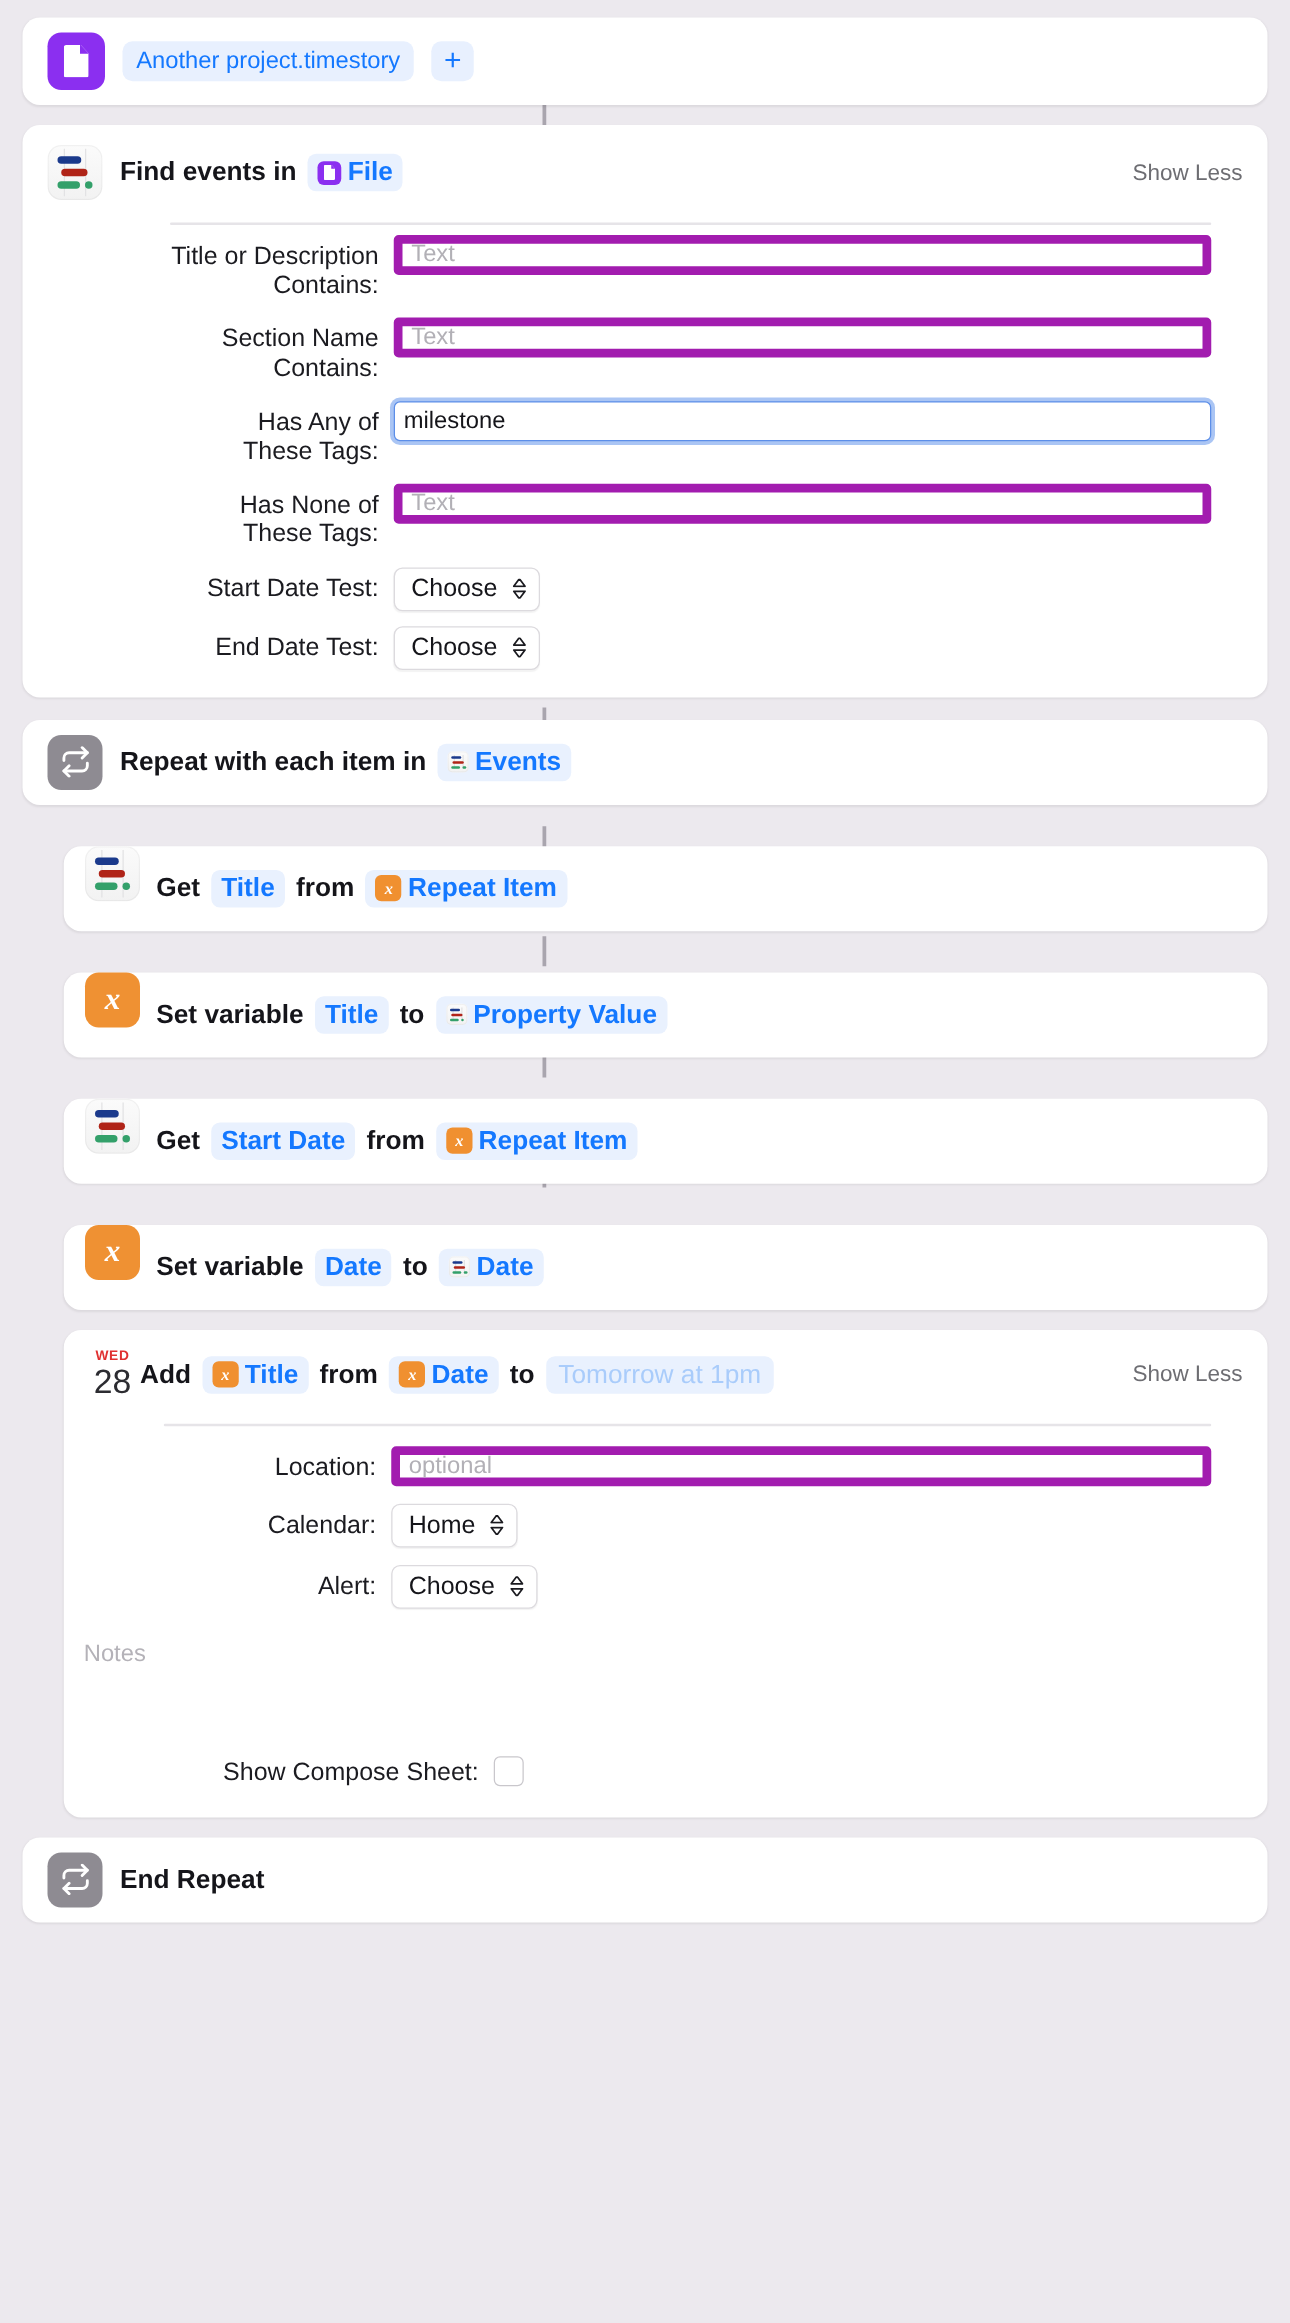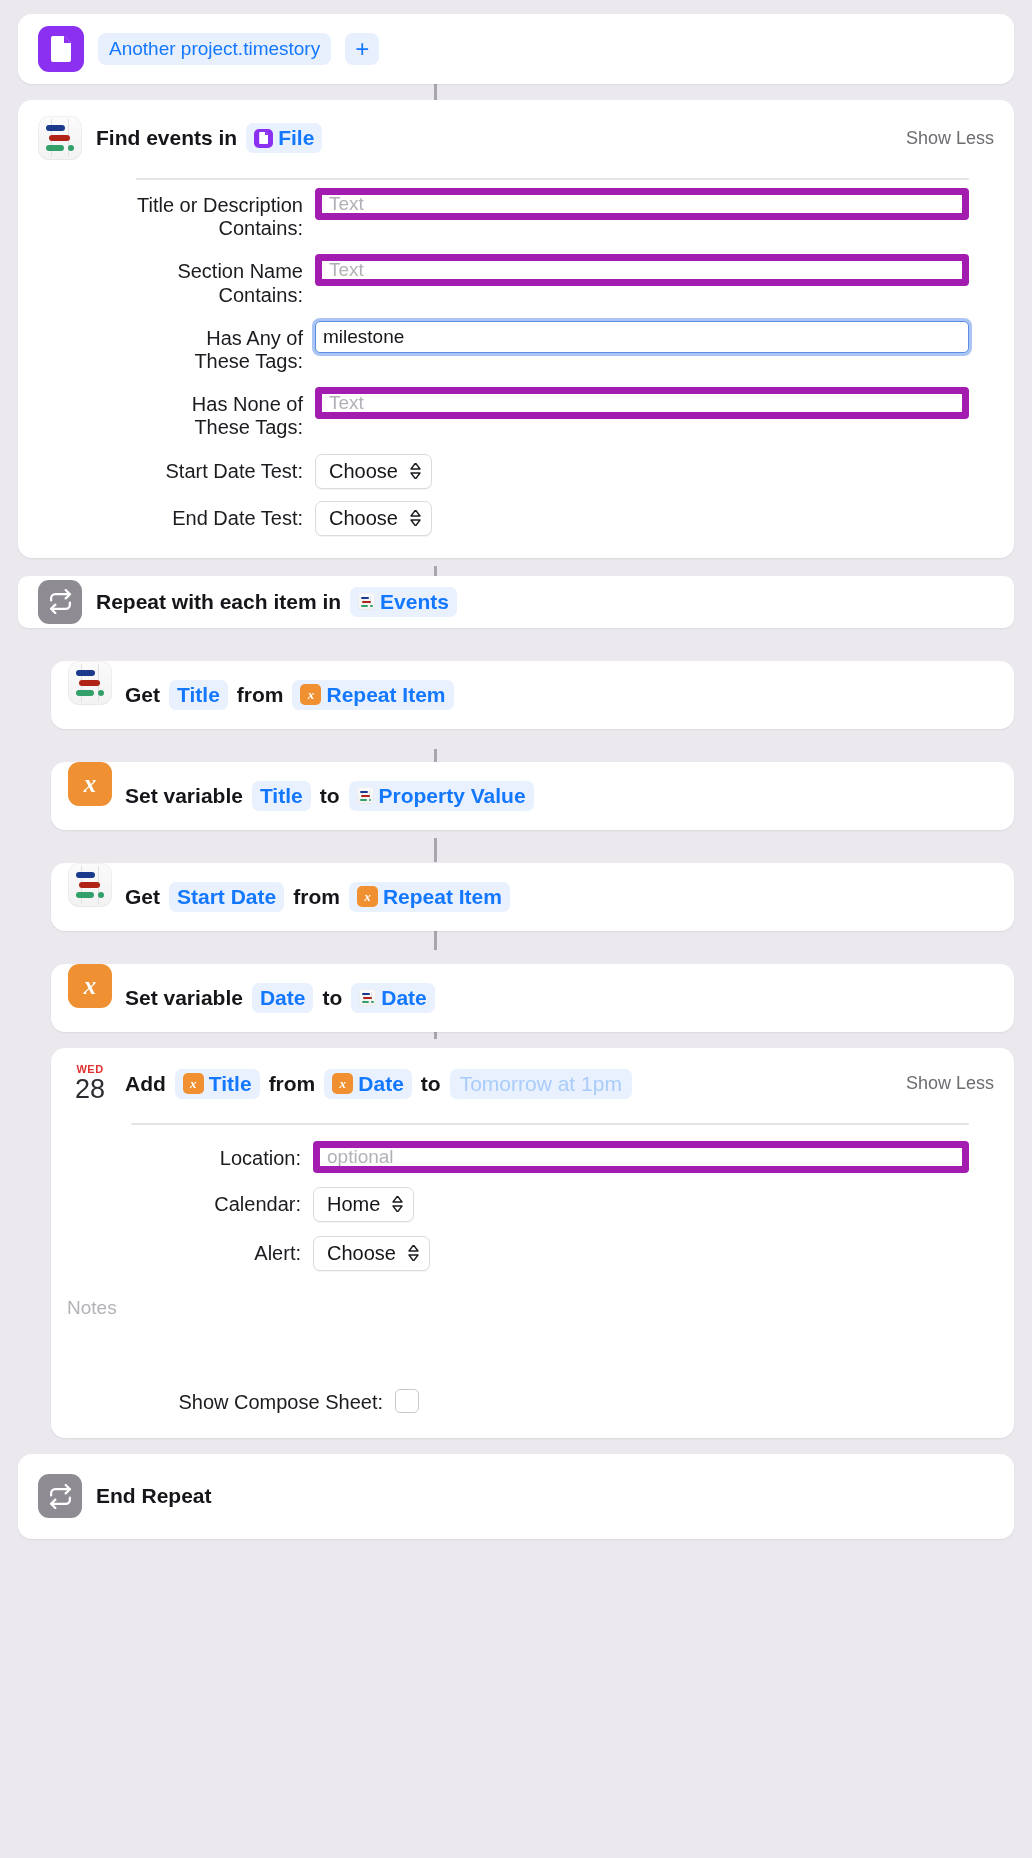--- a/index.html
+++ b/index.html
@@ -254,26 +254,25 @@
     left: 7px; top: 3px;
     width: 6px; height: 12px;
     border: solid #fff;
     border-width: 0 2.6px 2.6px 0;
     transform: rotate(42deg);
   }
 
   
   .repeat-card {
     margin: 18px 18px 0 18px;
-    height: 52px;
+    height: 68px;
     display: flex;
     align-items: center;
     padding: 0 20px;
     gap: 14px;
-    border-radius: 10px;
   }
   .repeat-icon {
     width: 44px; height: 44px;
     border-radius: 11px;
     background: #8e8b92;
     display:flex; align-items:center; justify-content:center;
     flex:0 0 auto;
   }
   .nested-card {
     margin: 33px 18px 0 51px;
@@ -306,21 +305,21 @@
     font-size: 21px; font-weight: bold; color:#15151a;
     display:flex; align-items:center; gap: 9px; white-space:nowrap;
   }
 
   
   .calendar-card {
     margin: 16px 18px 0 51px;
     padding-bottom: 24px;
   }
   .cal-head {
-    display:flex; align-items:center; gap:13px;
+    display:flex; align-items:center; 
     padding: 13px 20px 0 17px;
   }
   .ghost-pill {
     background: #e9f1fe;
     color: #a9ccfb;
     font-weight: normal;
     border-radius: 7px;
     padding: 3px 10px;
     font-size: 21px;
     white-space: nowrap;
@@ -328,21 +327,21 @@
   .cal-divider {
     height: 2px; background:#e6e4e8; margin: 16px 45px 0 80px; border-radius:1px;
   }
   .notes-label {
     color: #b4b2b8; font-size: 19px; padding: 12px 0 0 16px;
   }
   .notes-space { height: 70px; }
 
   .end-card {
     margin: 16px 18px 20px 18px;
-    height: 85px;
+    height: 68px;
     display:flex; align-items:center; padding: 0 20px; gap: 14px;
   }
 </style>
 </head>
 <body>
 
 <div id="page">
 
   <div class="connector" style="top:84px;height:16px;"></div>
   <div class="connector" style="top:566px;height:24px;"></div>

